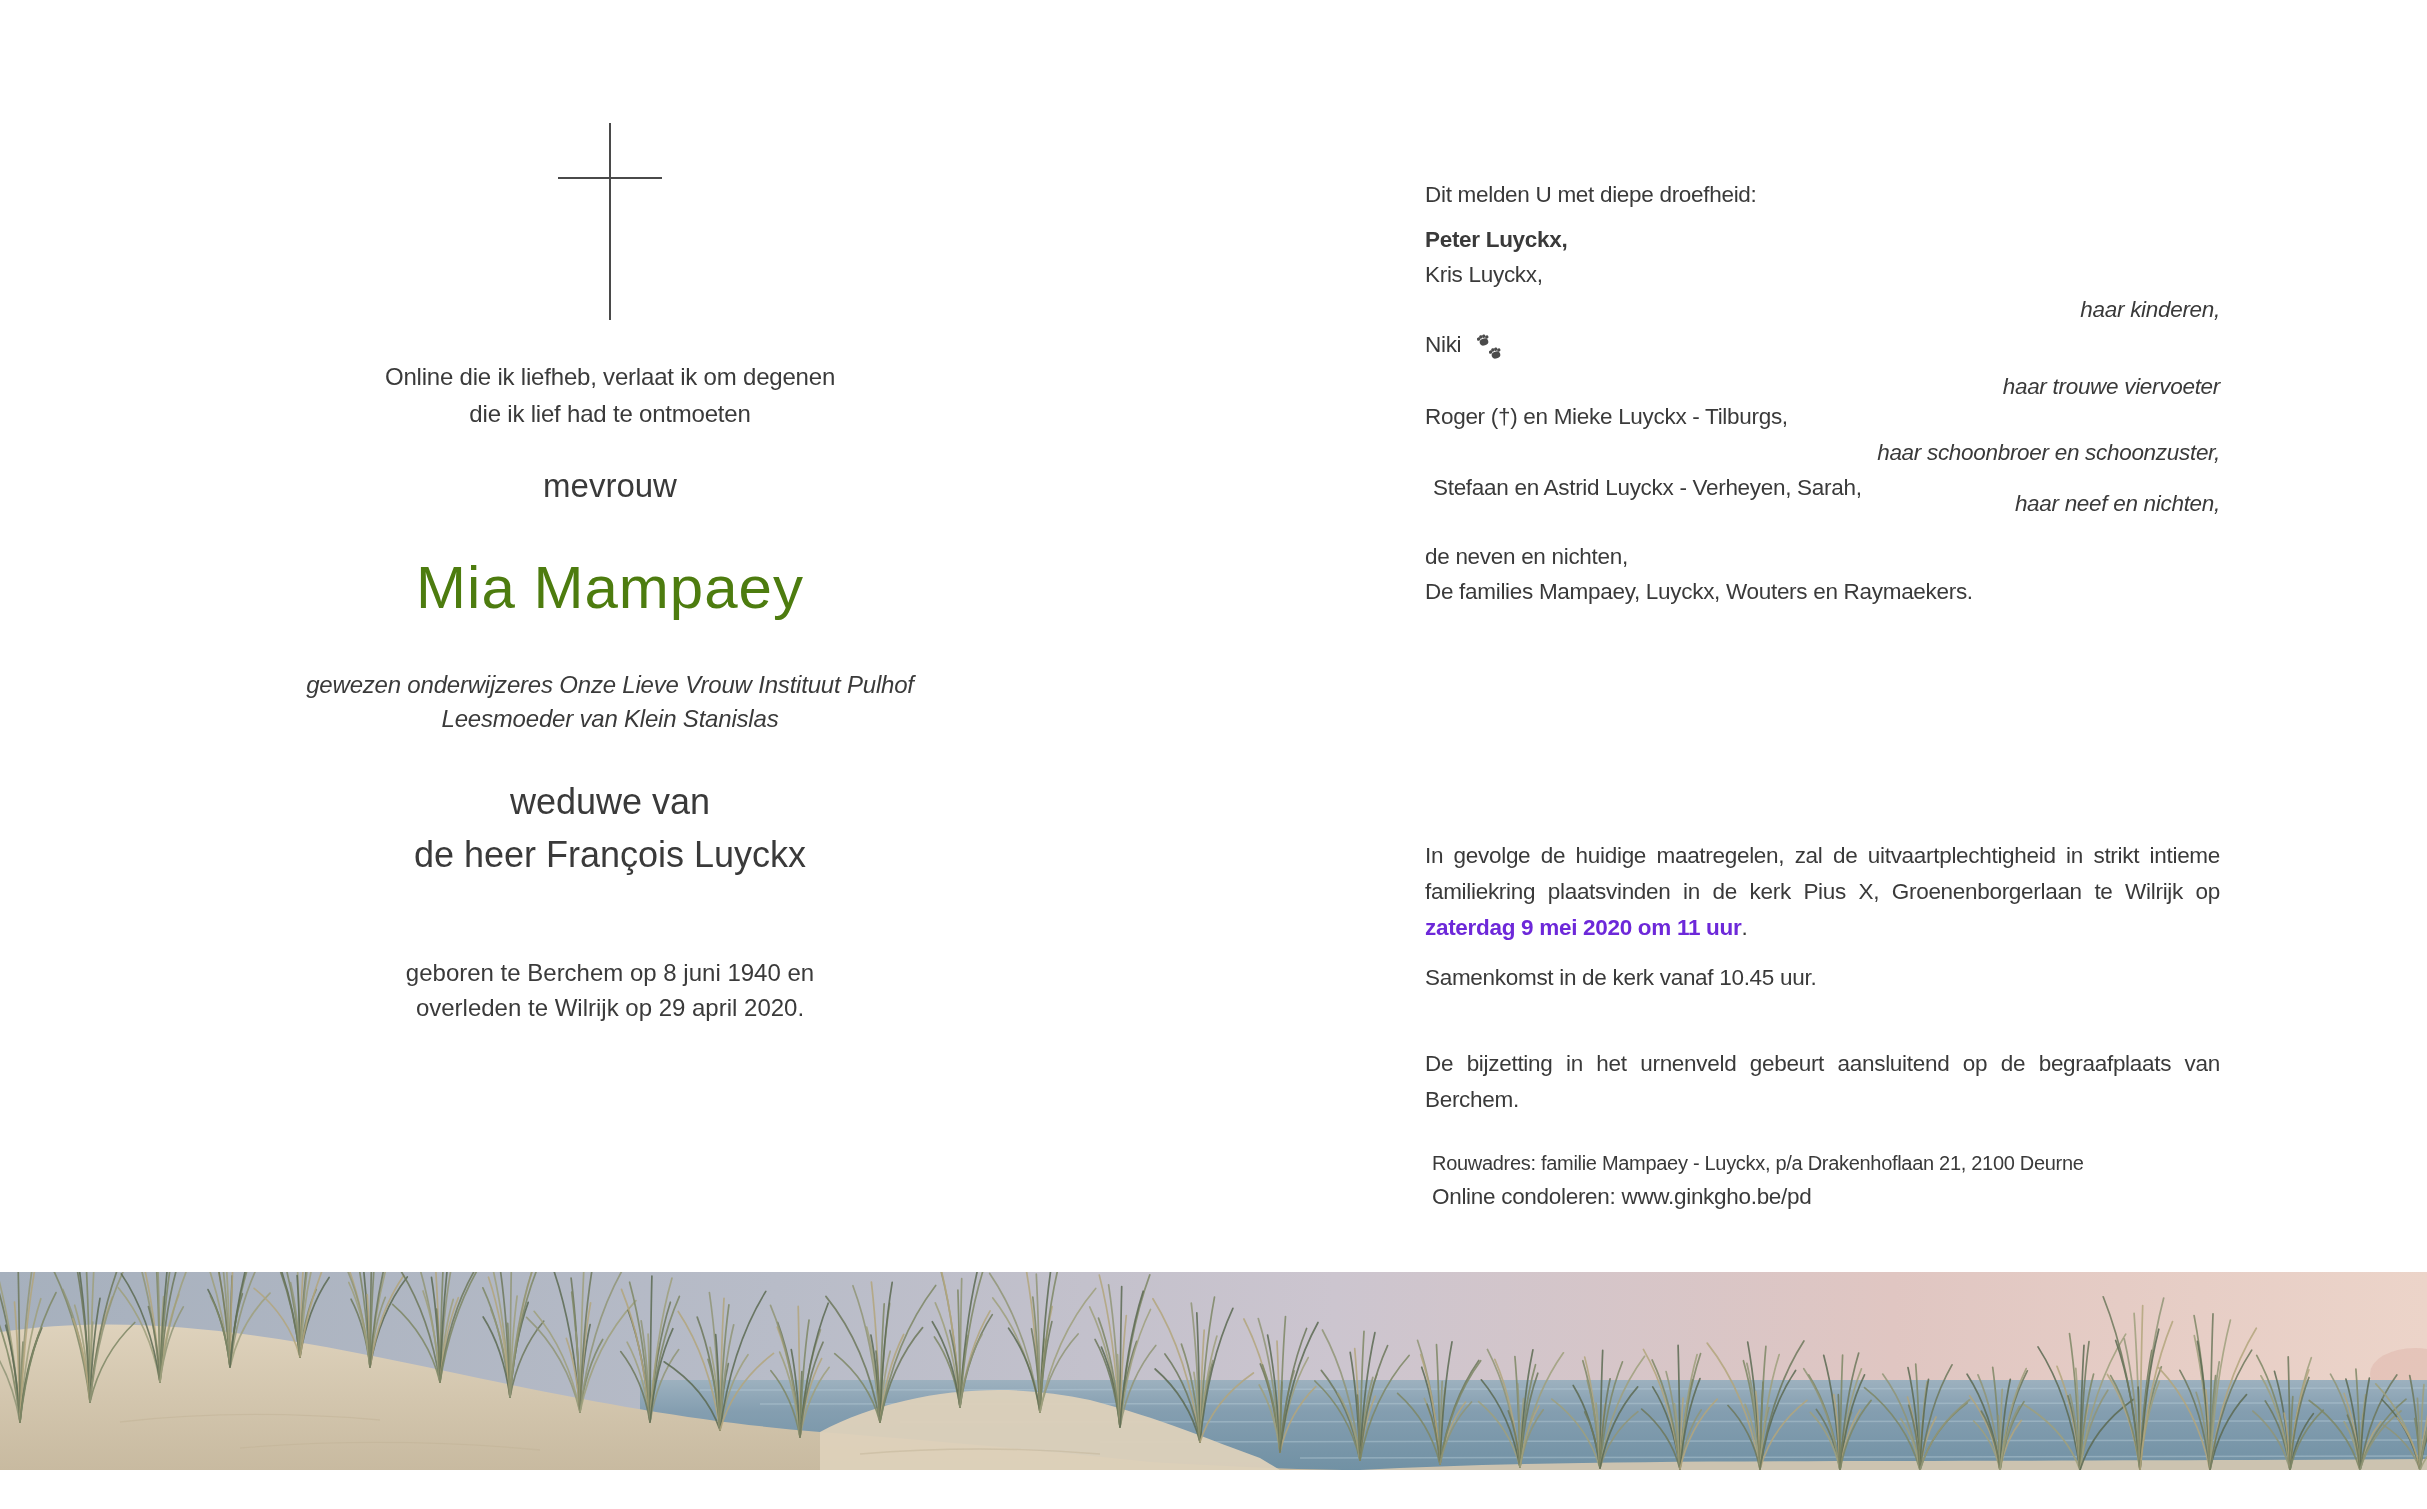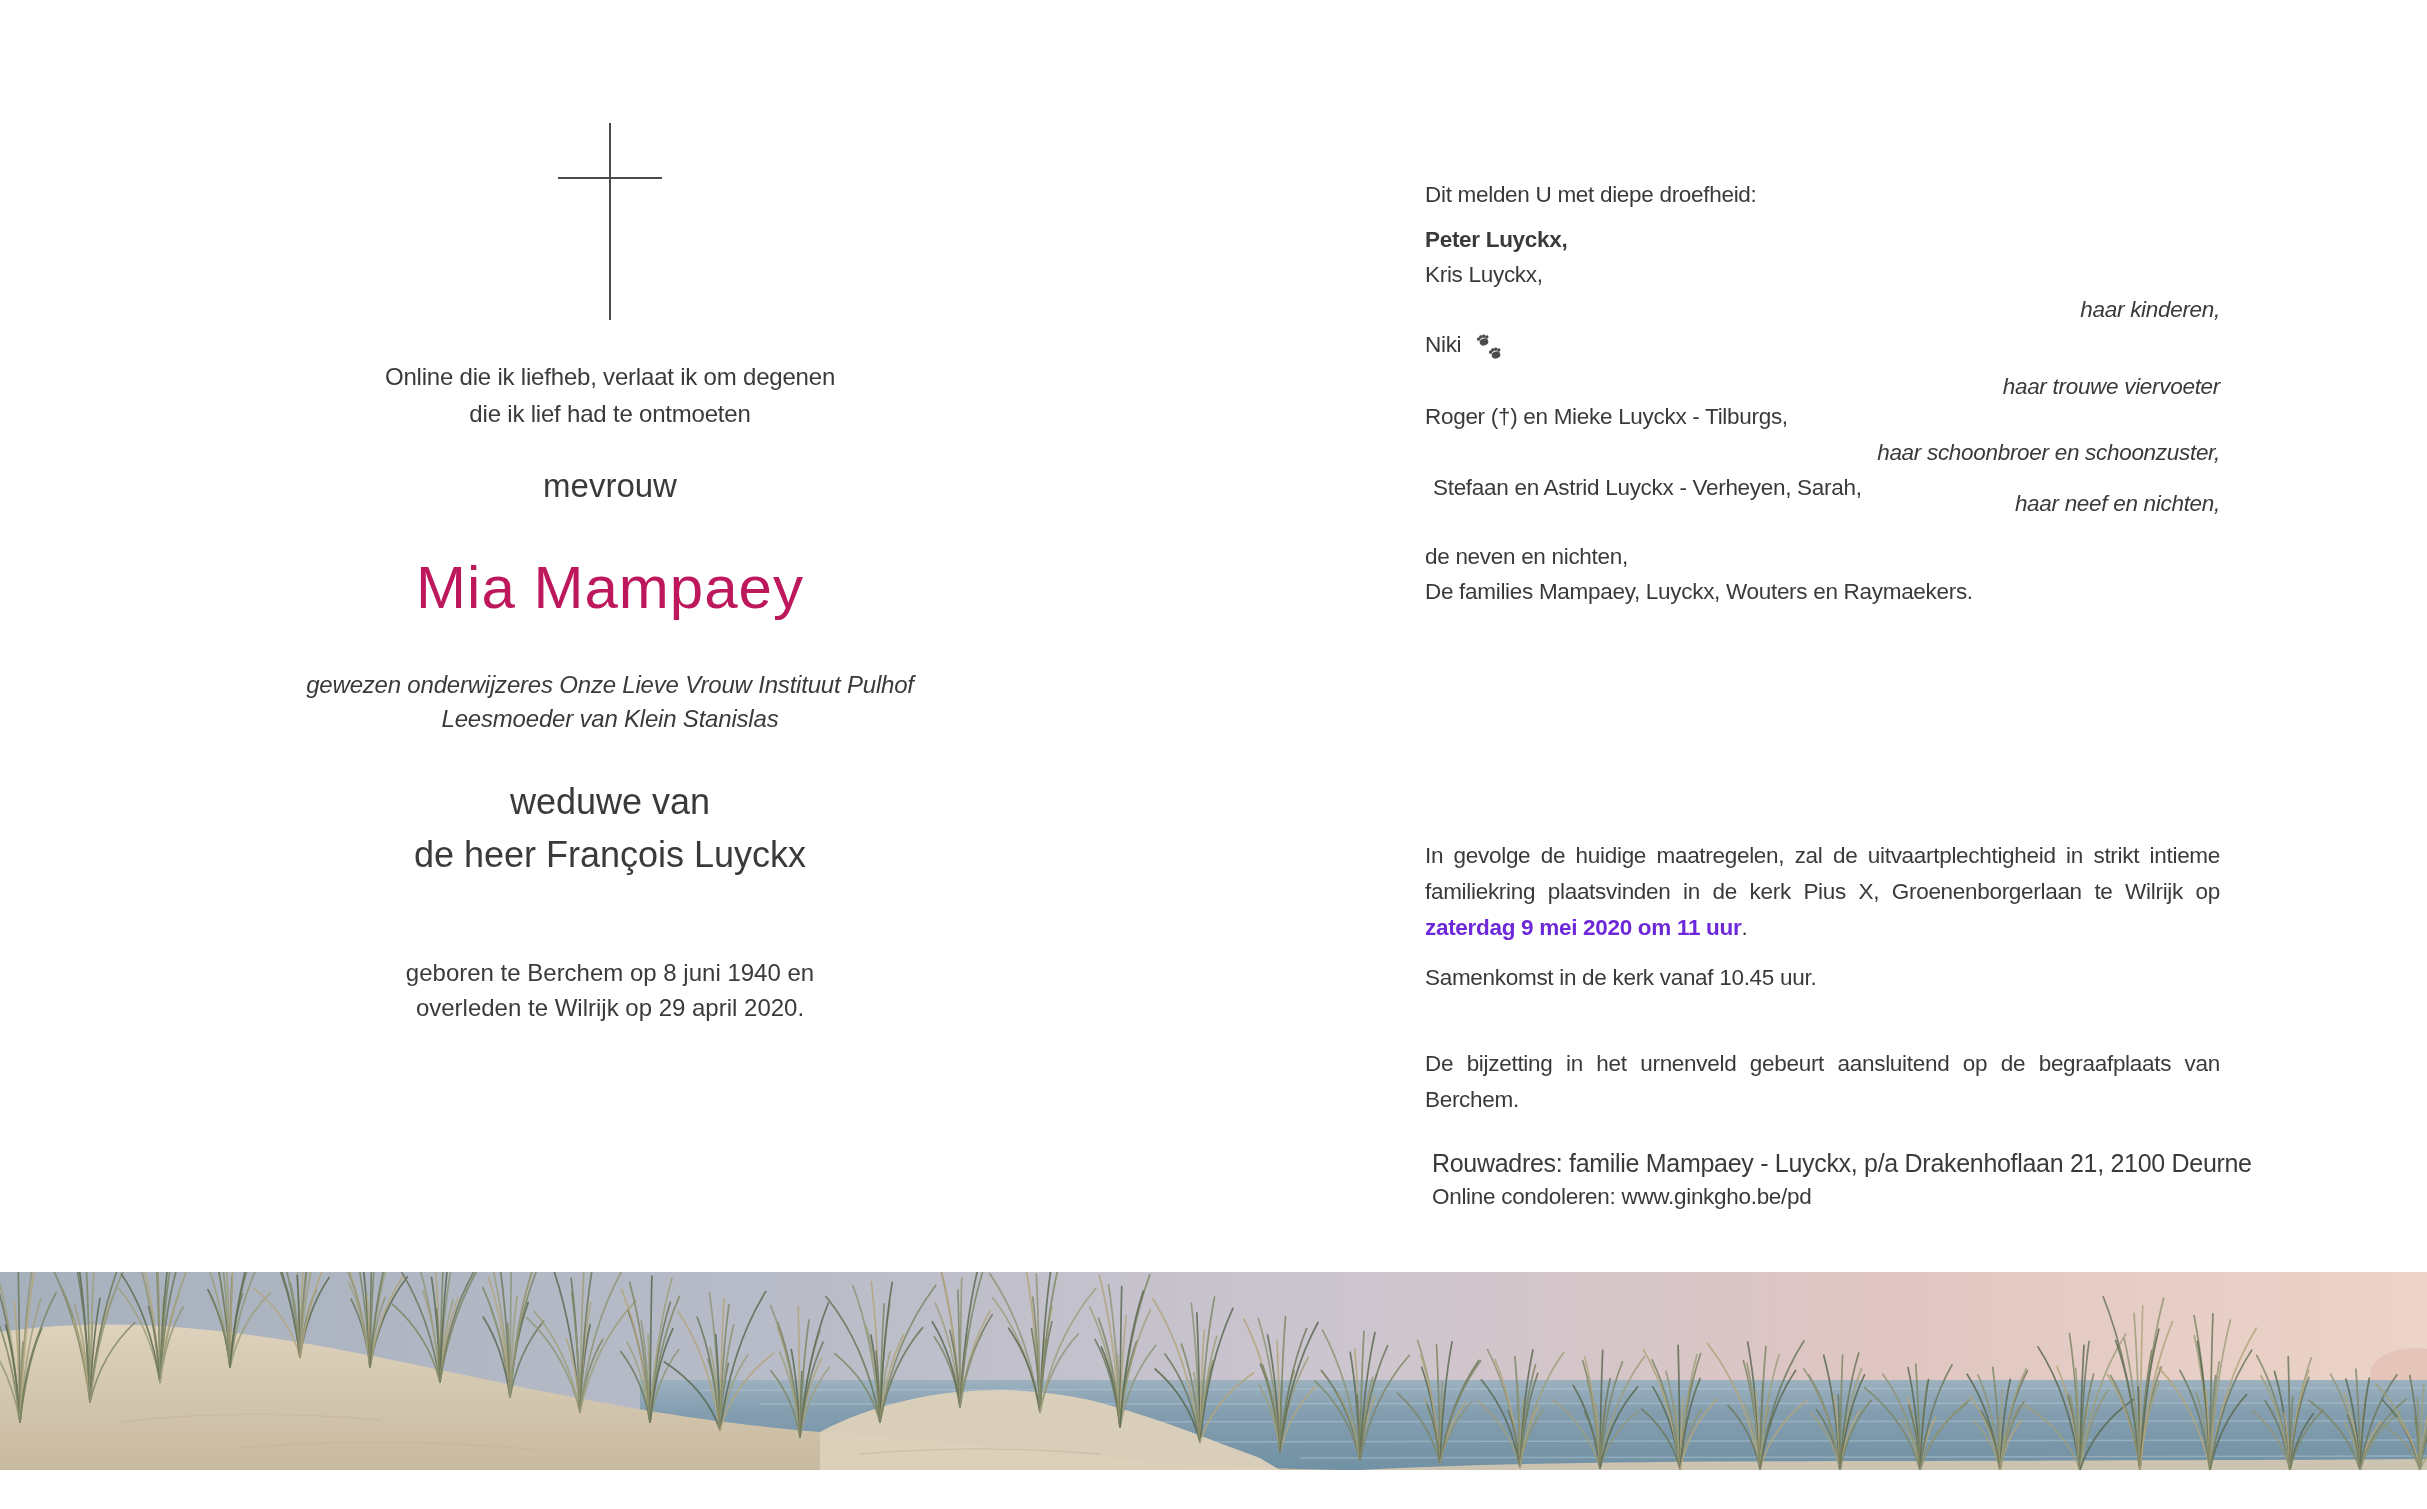--- a/index.html
+++ b/index.html
@@ -6,21 +6,21 @@
   body{
     width:2427px;height:1509px;background:#ffffff;overflow:hidden;
     font-family:"Liberation Sans", sans-serif;color:#3a3a3a;position:relative;
   }
   .page{position:absolute;inset:0;background:#fff;}
   .abs{position:absolute;}
   
   .lcol{left:190px;width:840px;text-align:center;}
   .quote{top:358px;font-size:24px;line-height:37px;letter-spacing:-0.2px;}
   .title-mevrouw{top:466px;font-size:33px;line-height:40px;}
-  .deceased-name{top:552px;font-size:60px;line-height:72px;color:#be185d;letter-spacing:1px;font-weight:normal;}
+  .deceased-name{top:552px;font-size:60px;line-height:72px;color:#4d7c0f;letter-spacing:1px;font-weight:normal;}
   .subtitle{top:668px;font-size:24px;line-height:34px;font-style:italic;letter-spacing:-0.2px;}
   .widow{top:775px;font-size:36px;line-height:53px;}
   .dates{top:925px;font-size:24px;line-height:35px;margin-top:30px;}
   
   .rcol{left:1425px;width:795px;font-size:22.5px;letter-spacing:-0.3px;}
   .rline{position:absolute;left:1425px;width:795px;height:32px;font-size:22.5px;letter-spacing:-0.3px;line-height:30px;white-space:nowrap;}
   .r-it{text-align:right;font-style:italic;}
   .just{text-align:justify;line-height:36px;}
   .bold-date{font-weight:bold;color:#6d28d9;}
   .niki-row{display:flex;align-items:flex-start;gap:14px;}
@@ -103,21 +103,21 @@
   <div class="rline" style="top:577px;">De families Mampaey, Luyckx, Wouters en Raymaekers.</div>
 
   <div class="abs rcol just" style="top:838px;">
     <span>In gevolge de huidige maatregelen, zal de uitvaartplechtigheid in strikt intieme familiekring plaatsvinden in de kerk Pius X, Groenenborgerlaan te Wilrijk op </span><span class="bold-date">zaterdag 9 mei 2020 om 11 uur</span><span>.</span>
   </div>
 
   <div class="abs rcol" style="top:960px;line-height:36px;">Samenkomst in de kerk vanaf 10.45 uur.</div>
 
   <div class="abs rcol just" style="top:1010px;margin-top:36px;">De bijzetting in het urnenveld gebeurt aansluitend op de begraafplaats van Berchem.</div>
 
-  <div class="abs" style="left:1432px;width:788px;top:1147px;font-size:25px;letter-spacing:-0.3px;line-height:33px;white-space:nowrap;">Rouwadres: familie Mampaey - Luyckx, p/a Drakenhoflaan 21, 2100 Deurne</div>
+  <div class="abs" style="left:1432px;width:788px;top:1147px;font-size:20px;letter-spacing:-0.3px;line-height:33px;white-space:nowrap;">Rouwadres: familie Mampaey - Luyckx, p/a Drakenhoflaan 21, 2100 Deurne</div>
   <div class="abs" style="left:1432px;width:788px;top:1180px;font-size:22.5px;letter-spacing:-0.3px;line-height:33px;white-space:nowrap;">Online condoleren: www.ginkgho.be/pd</div>
 
   <div class="abs photo">
     <svg width="2427" height="198" viewBox="0 0 2427 198" preserveAspectRatio="none">
       <defs>
         <linearGradient id="sky" x1="0" y1="0" x2="1" y2="0">
           <stop offset="0" stop-color="#a6b0bd"></stop>
           <stop offset="0.32" stop-color="#b8bcc8"></stop>
           <stop offset="0.55" stop-color="#ccc5cf"></stop>
           <stop offset="0.78" stop-color="#e0c6c2"></stop>

